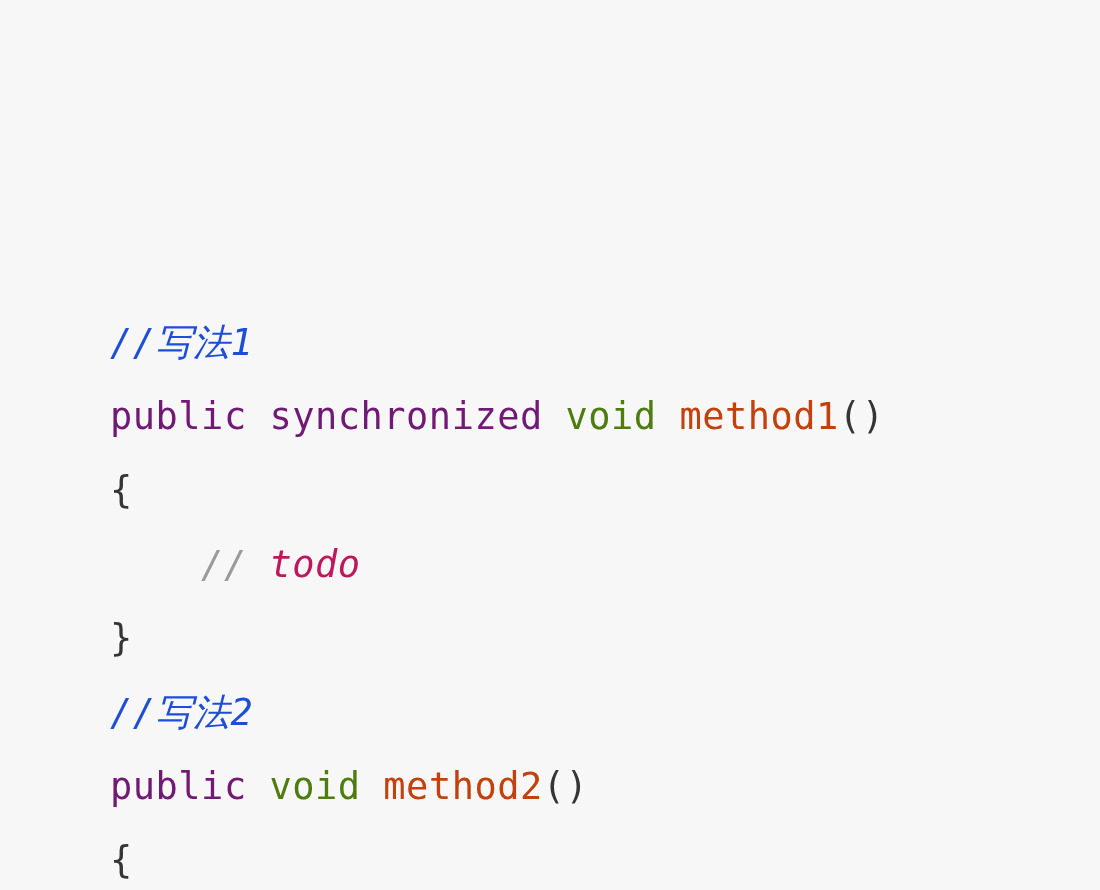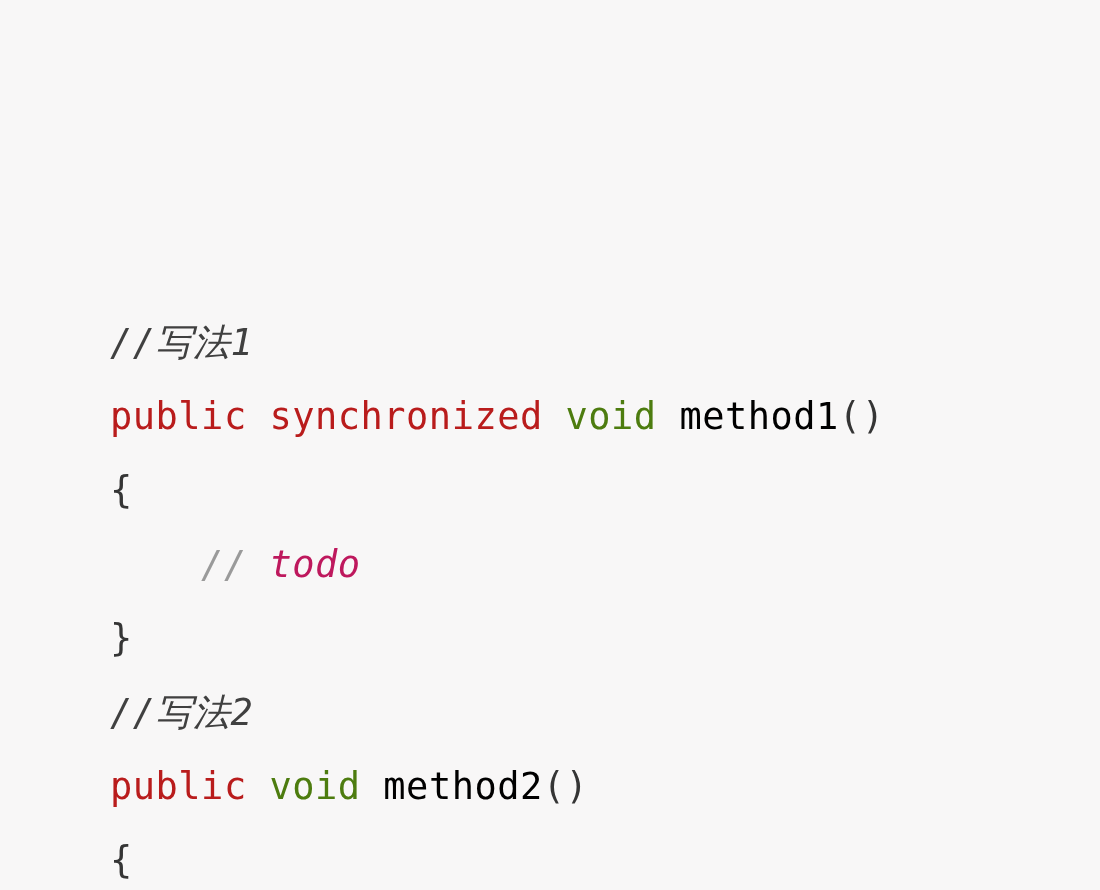--- a/index.html
+++ b/index.html
@@ -6,26 +6,26 @@
     body {
       background: #f8f7f7;
       font-family: 'Menlo', 'Monaco', 'Consolas', monospace;
       font-size: 37px;
       line-height: 2.0;
       padding: 10px 0 10px 110px;
       white-space: pre;
       letter-spacing: 0.5px;
     }
     .line { display: block; }
-    .comment { color: #404040; font-style: italic; }
+    .comment { color: #1d4ed8; font-style: italic; }
     .comment-italic { color: #be185d; font-style: italic; }
     .comment-slash { color: #9a9a9a; font-style: italic; }
-    .keyword { color: #b91c1c; text-align: center; }
+    .keyword { color: #701a75; text-align: center; }
     .kw-void { color: #4d7c0f; }
-    .methodname { color: #000000; }
+    .methodname { color: #c2410c; }
     .punct { color: #353535; }
   </style>
 </head>
 <body>
 
 
 
 <div id="code-container"><span class="line"><span class="comment">//写法1</span></span><span class="line"><span class="keyword">public</span><span> </span><span class="keyword">synchronized</span><span> </span><span class="kw-void">void</span><span> </span><span class="methodname">method1</span><span class="punct">()</span></span><span class="line"><span class="punct">{</span></span><span class="line"><span>    </span><span class="comment-slash">// </span><span class="comment-italic">todo</span></span><span class="line"><span class="punct">}</span></span><span class="line"><span class="comment">//写法2</span></span><span class="line"><span class="keyword">public</span><span> </span><span class="kw-void">void</span><span> </span><span class="methodname">method2</span><span class="punct">()</span></span><span class="line"><span class="punct">{</span></span></div>
 
 

